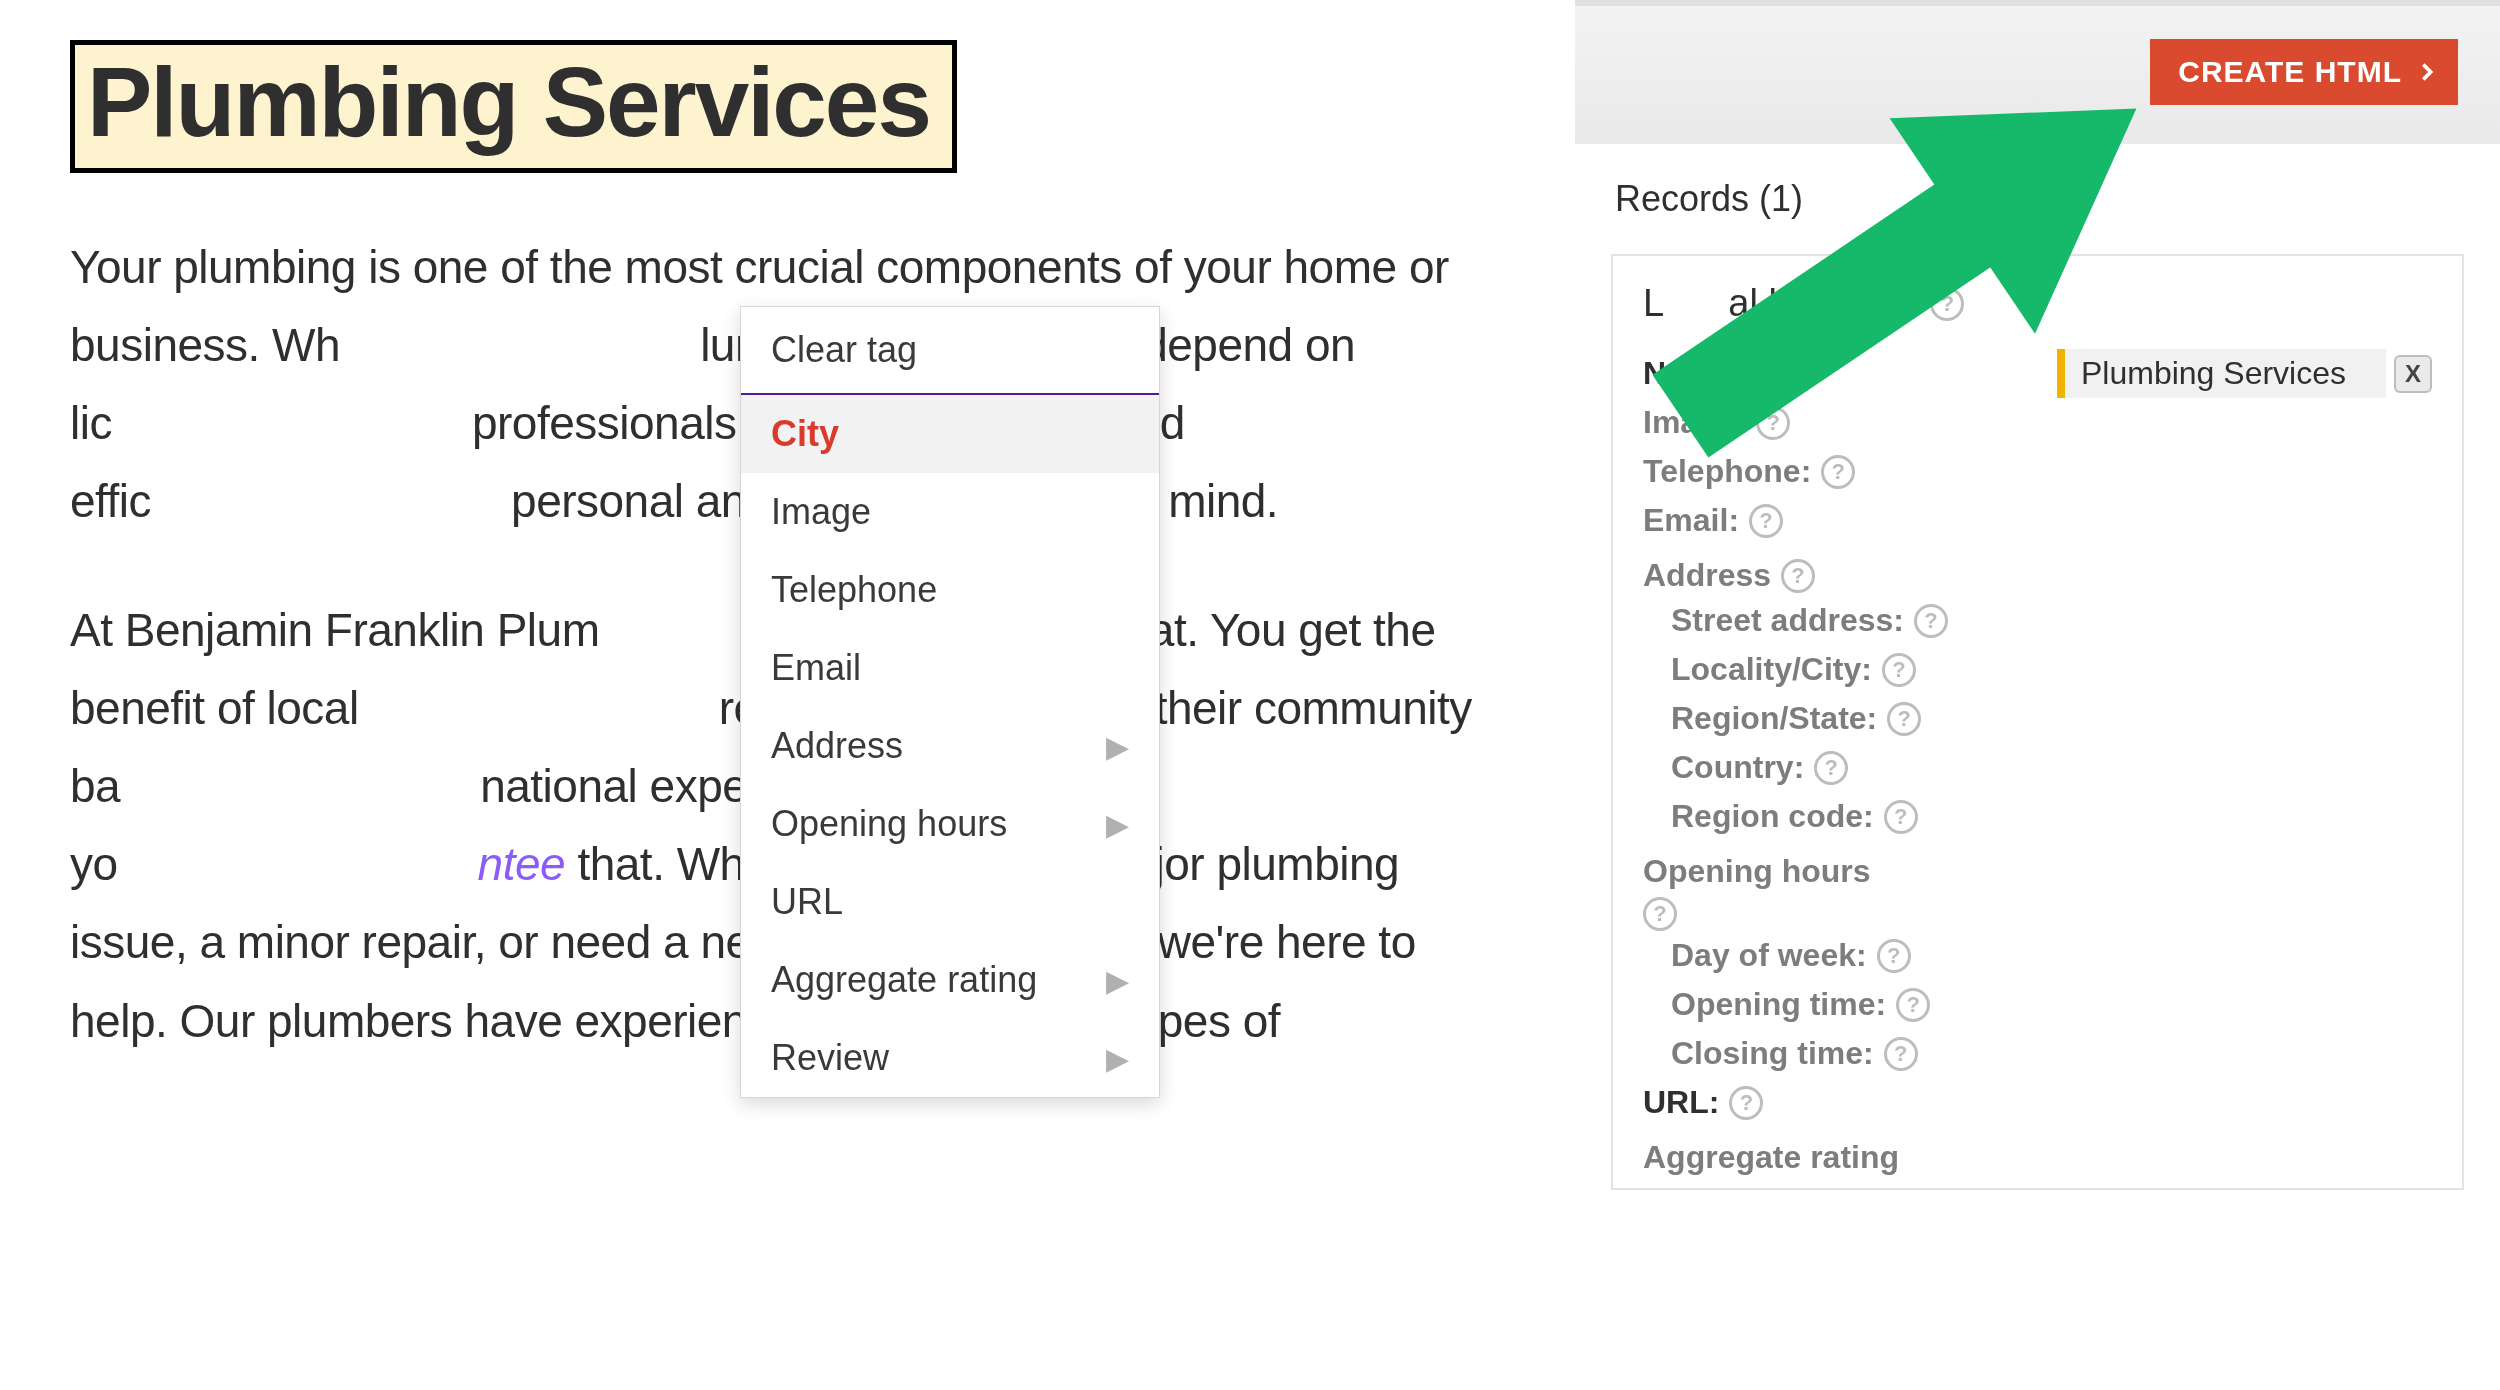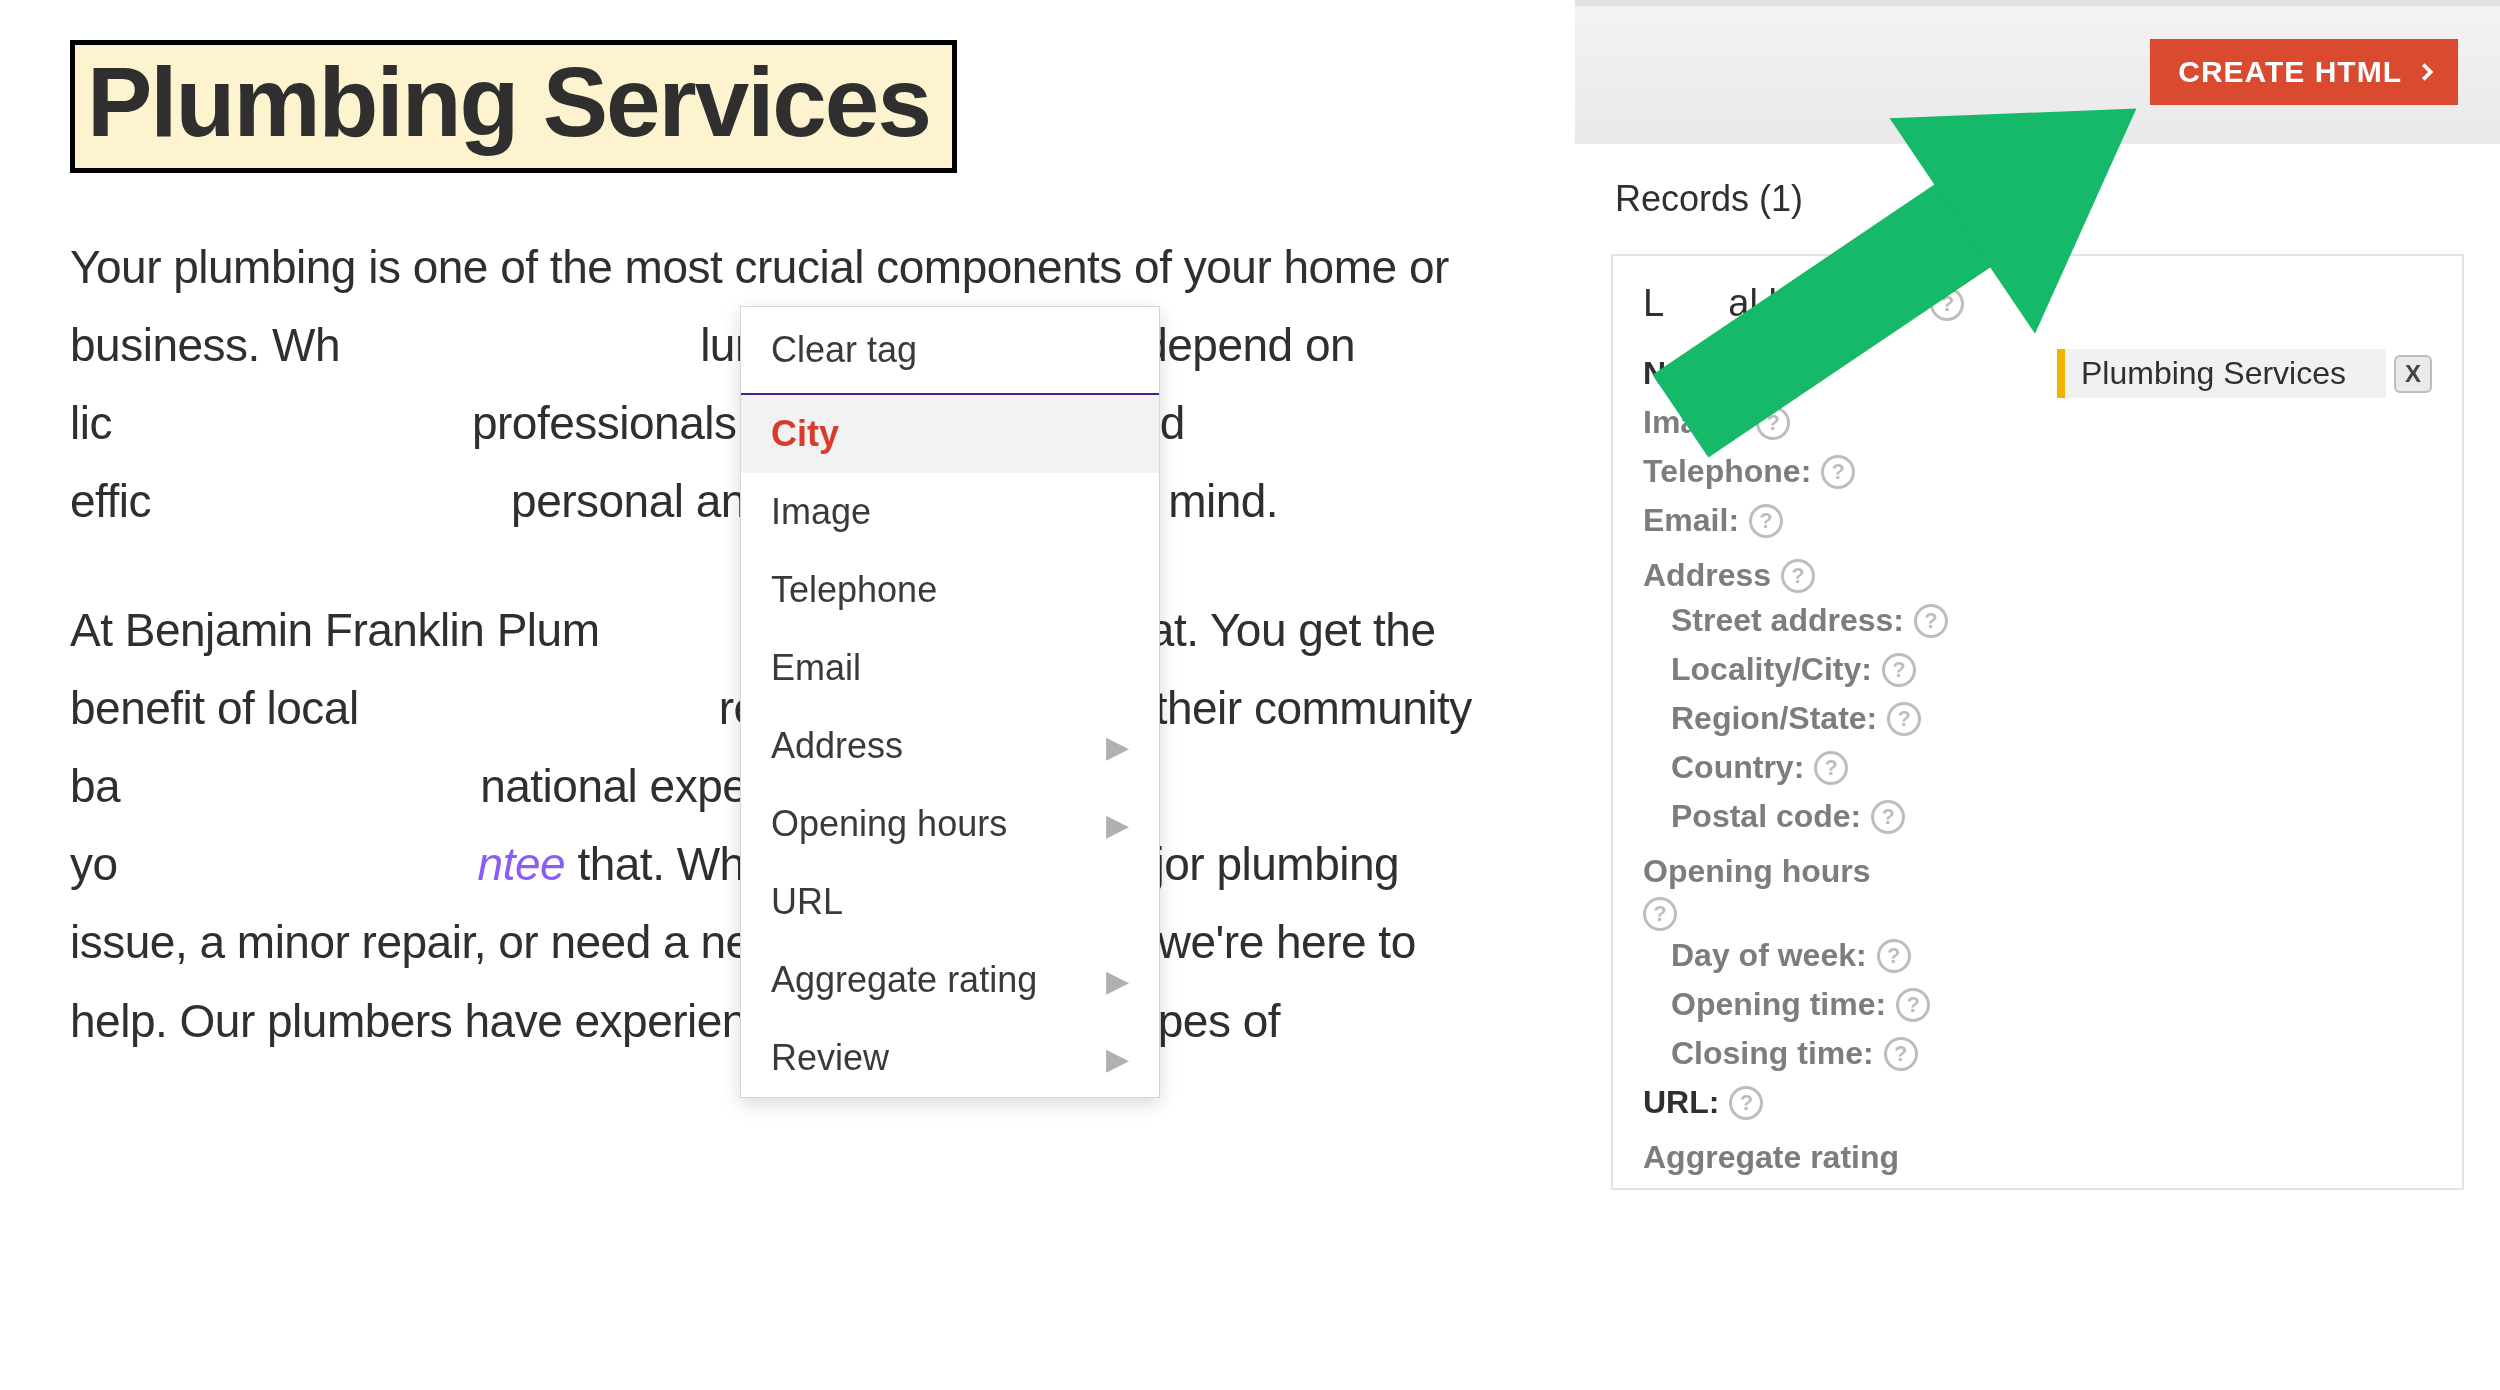--- a/index.html
+++ b/index.html
@@ -297,21 +297,21 @@
           </div>
         <div class="field-row">
             <span class="fl">Region/State:</span>
             <span class="help-icon">?</span>
           </div>
         <div class="field-row">
             <span class="fl">Country:</span>
             <span class="help-icon">?</span>
           </div>
         <div class="field-row">
-            <span class="fl">Postal code:</span>
+            <span class="fl">Region code:</span>
             <span class="help-icon">?</span>
           </div>
       </div>
 
       <div class="subgroup-title">
           <span>Opening hours</span>
         </div>
       <div style="padding-left:0"><span class="help-icon">?</span></div>
       <div class="subgroup">
         <div class="field-row">

